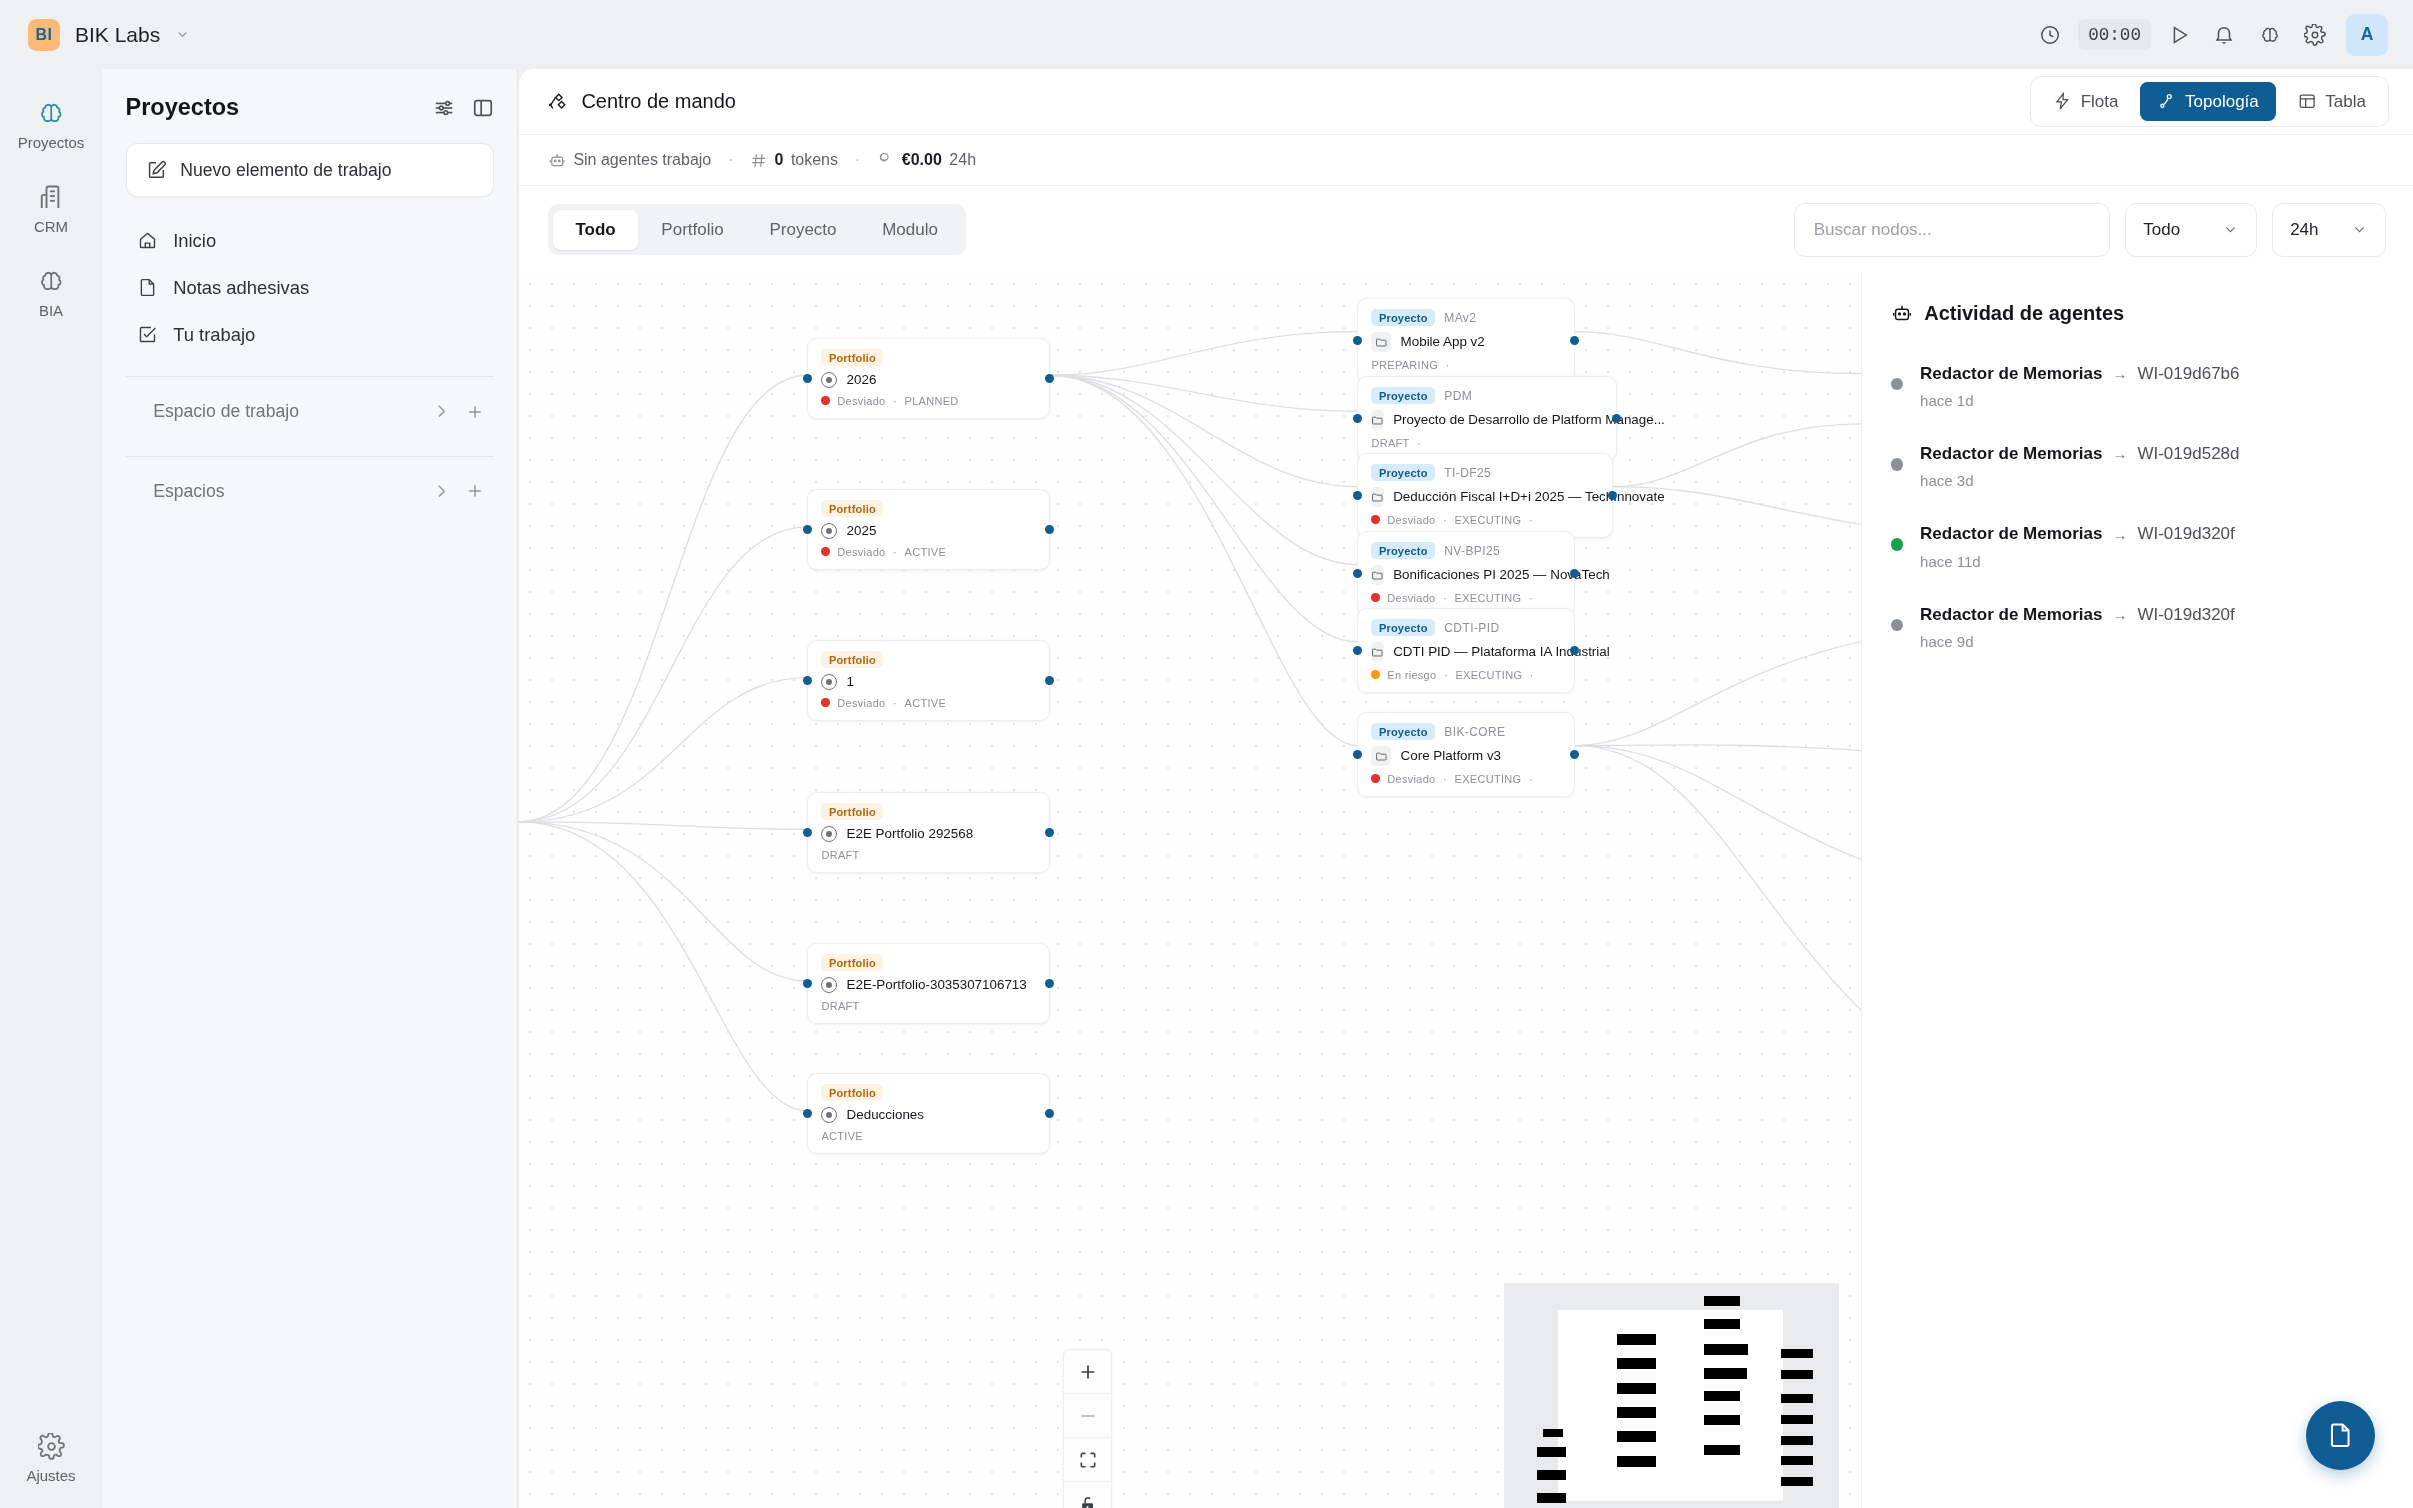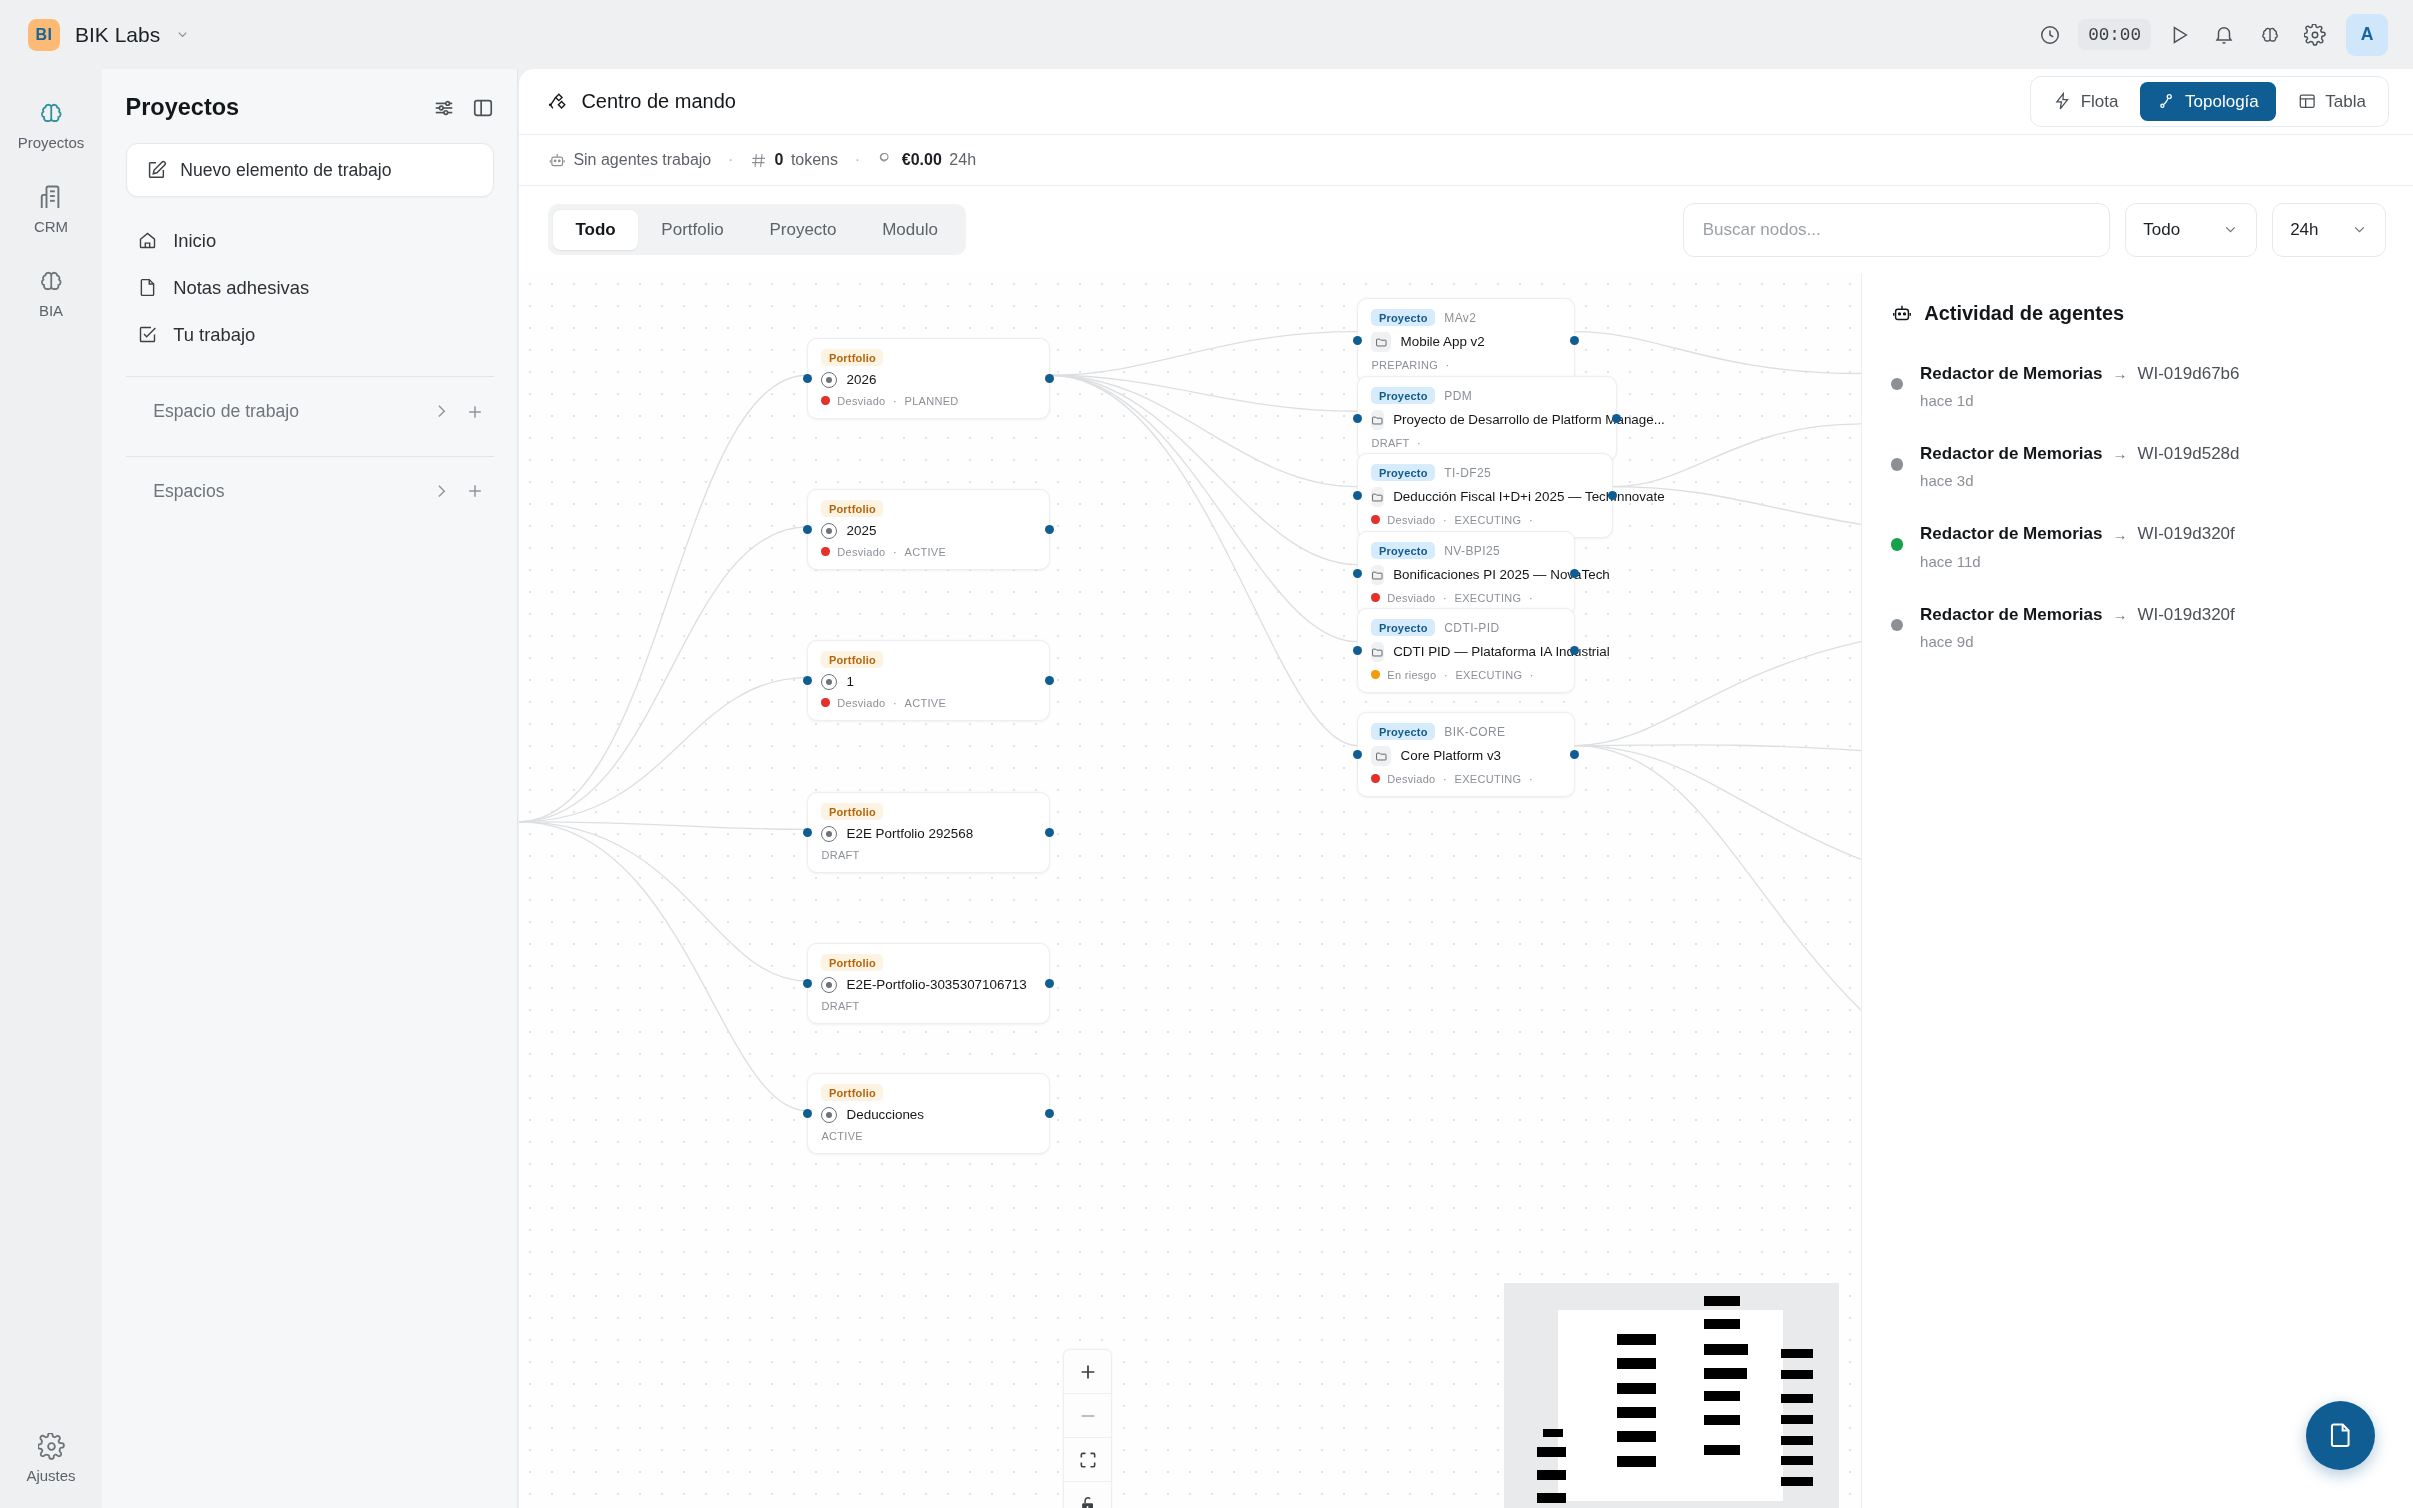--- a/index.html
+++ b/index.html
@@ -109,21 +109,21 @@
   }
   .statbar .grp { display: flex; align-items: center; gap: 7.5px; }
   .statbar b { color: #1d2024; font-weight: 700; }
   .statbar .dot-sep { color: #b6bbc0; margin: 0 5px; }
   .filterbar { height: 87px; display: flex; align-items: center; padding: 0 28.5px; }
   .segbar { display: flex; background: #f1f2f4; border-radius: 10px; padding: 5.9px; gap: 1.7px; }
   .seg { padding: 10px 22px; border-radius: 7.5px; font-size: 17px; color: #5d6369; }
   .seg.active { background: #fff; color: #14171a; font-weight: 600; box-shadow: 0 0.8px 1.7px rgba(16,24,40,.08); }
   .filters-right { margin-left: auto; display: flex; gap: 15px; }
   .node-search {
-    width: 427px; height: 54px; border: 0.8px solid #e6e9ec; border-radius: 11px;
+    width: 316px; height: 54px; border: 0.8px solid #e6e9ec; border-radius: 11px;
     display: flex; align-items: center; padding: 0 18.4px; font-size: 17px; color: #9aa0a6;
   }
   .sel {
     height: 54px; border: 0.8px solid #e6e9ec; border-radius: 11px; display: flex;
     align-items: center; padding: 0 17px; gap: 42px; font-size: 17px; color: #1d2024;
   }
   .sel.small { gap: 32px; }
   .sel .cv { color: #6f757b; font-size: 13.4px; }
   
   .canvas {

